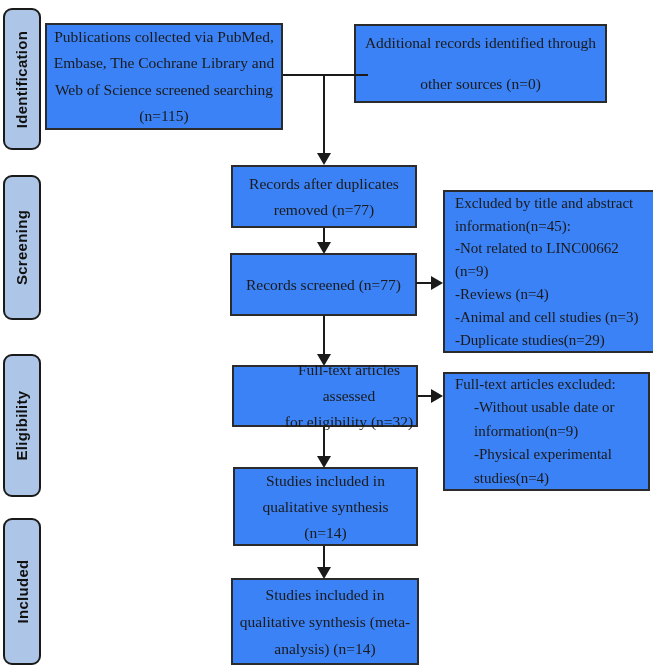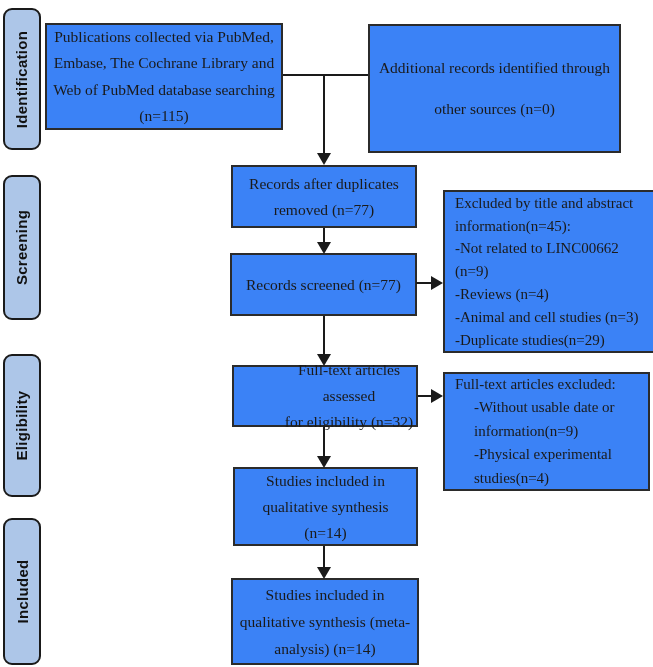--- a/index.html
+++ b/index.html
@@ -47,21 +47,21 @@
     position:absolute;
     background:#3b82f6;
     border:2px solid var(--box-border);
     display:flex;flex-direction:column;
     align-items:center;justify-content:center;
     text-align:center;
     font-size:15.5px;
   }
   .fbox .ln{display:block;}
   #box-db{left:45px;top:23px;width:238px;height:107px;line-height:26.5px;}
-  #box-other{left:368px;top:24px;width:253px;height:129px;line-height:26px;gap:15px;}
+  #box-other{left:354px;top:24px;width:253px;height:79px;line-height:26px;gap:15px;}
   #box-dedup{left:231px;top:165px;width:186px;height:63px;line-height:26px;}
   #box-screened{left:230px;top:253px;width:187px;height:63px;line-height:26px;}
   #box-fulltext{left:232px;top:365px;width:186px;height:62px;line-height:26px;padding-left:48px;}
   #box-qual{left:233px;top:467px;width:185px;height:79px;line-height:26px;}
   #box-meta{left:231px;top:578px;width:188px;height:87px;line-height:27px;}
 
   .fbox.left-align{
     align-items:flex-start;
     text-align:left;
     justify-content:center;
@@ -117,21 +117,21 @@
   <div class="stage" id="stage-eligibility">
     <span>Eligibility</span>
   </div>
   <div class="stage" id="stage-included">
     <span>Included</span>
   </div>
 
   <div class="fbox" id="box-db">
     <span class="ln">Publications collected via PubMed,</span>
     <span class="ln">Embase, The Cochrane Library and</span>
-    <span class="ln">Web of PubMed database searching</span>
+    <span class="ln">Web of Science screened searching</span>
     <span class="ln">(n=115)</span>
   </div>
 
   <div class="fbox" id="box-other">
     <span class="ln">Additional records identified through</span>
     <span class="ln">other sources (n=0)</span>
   </div>
 
   <div class="fbox" id="box-dedup">
     <span class="ln">Records after duplicates</span>

